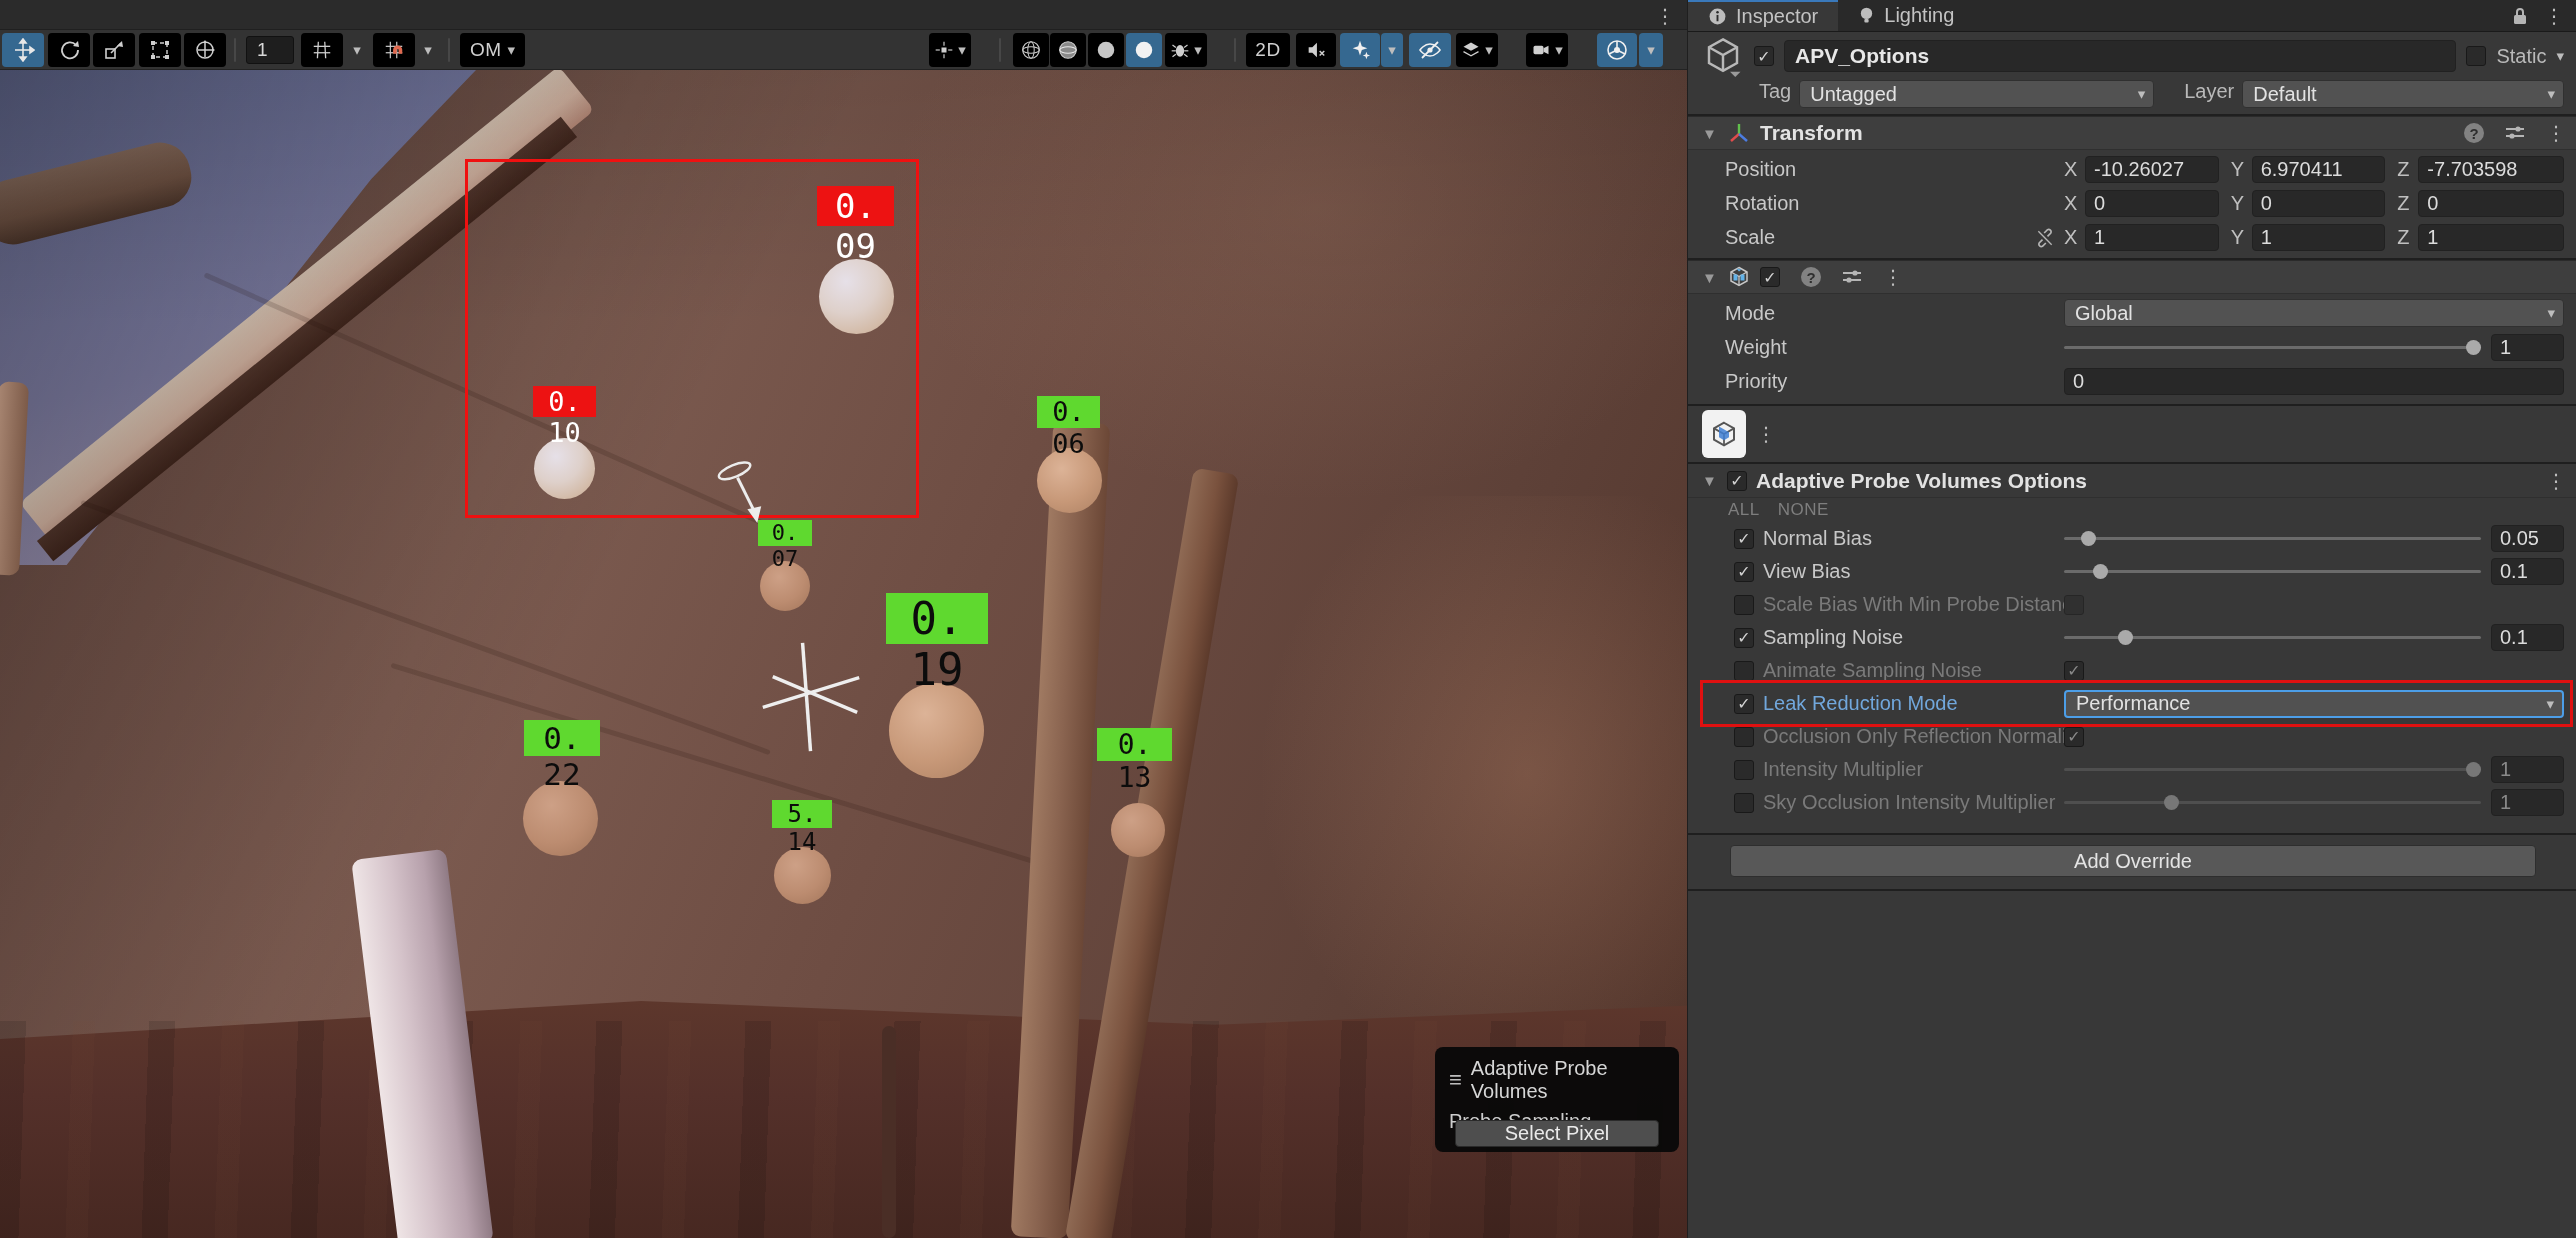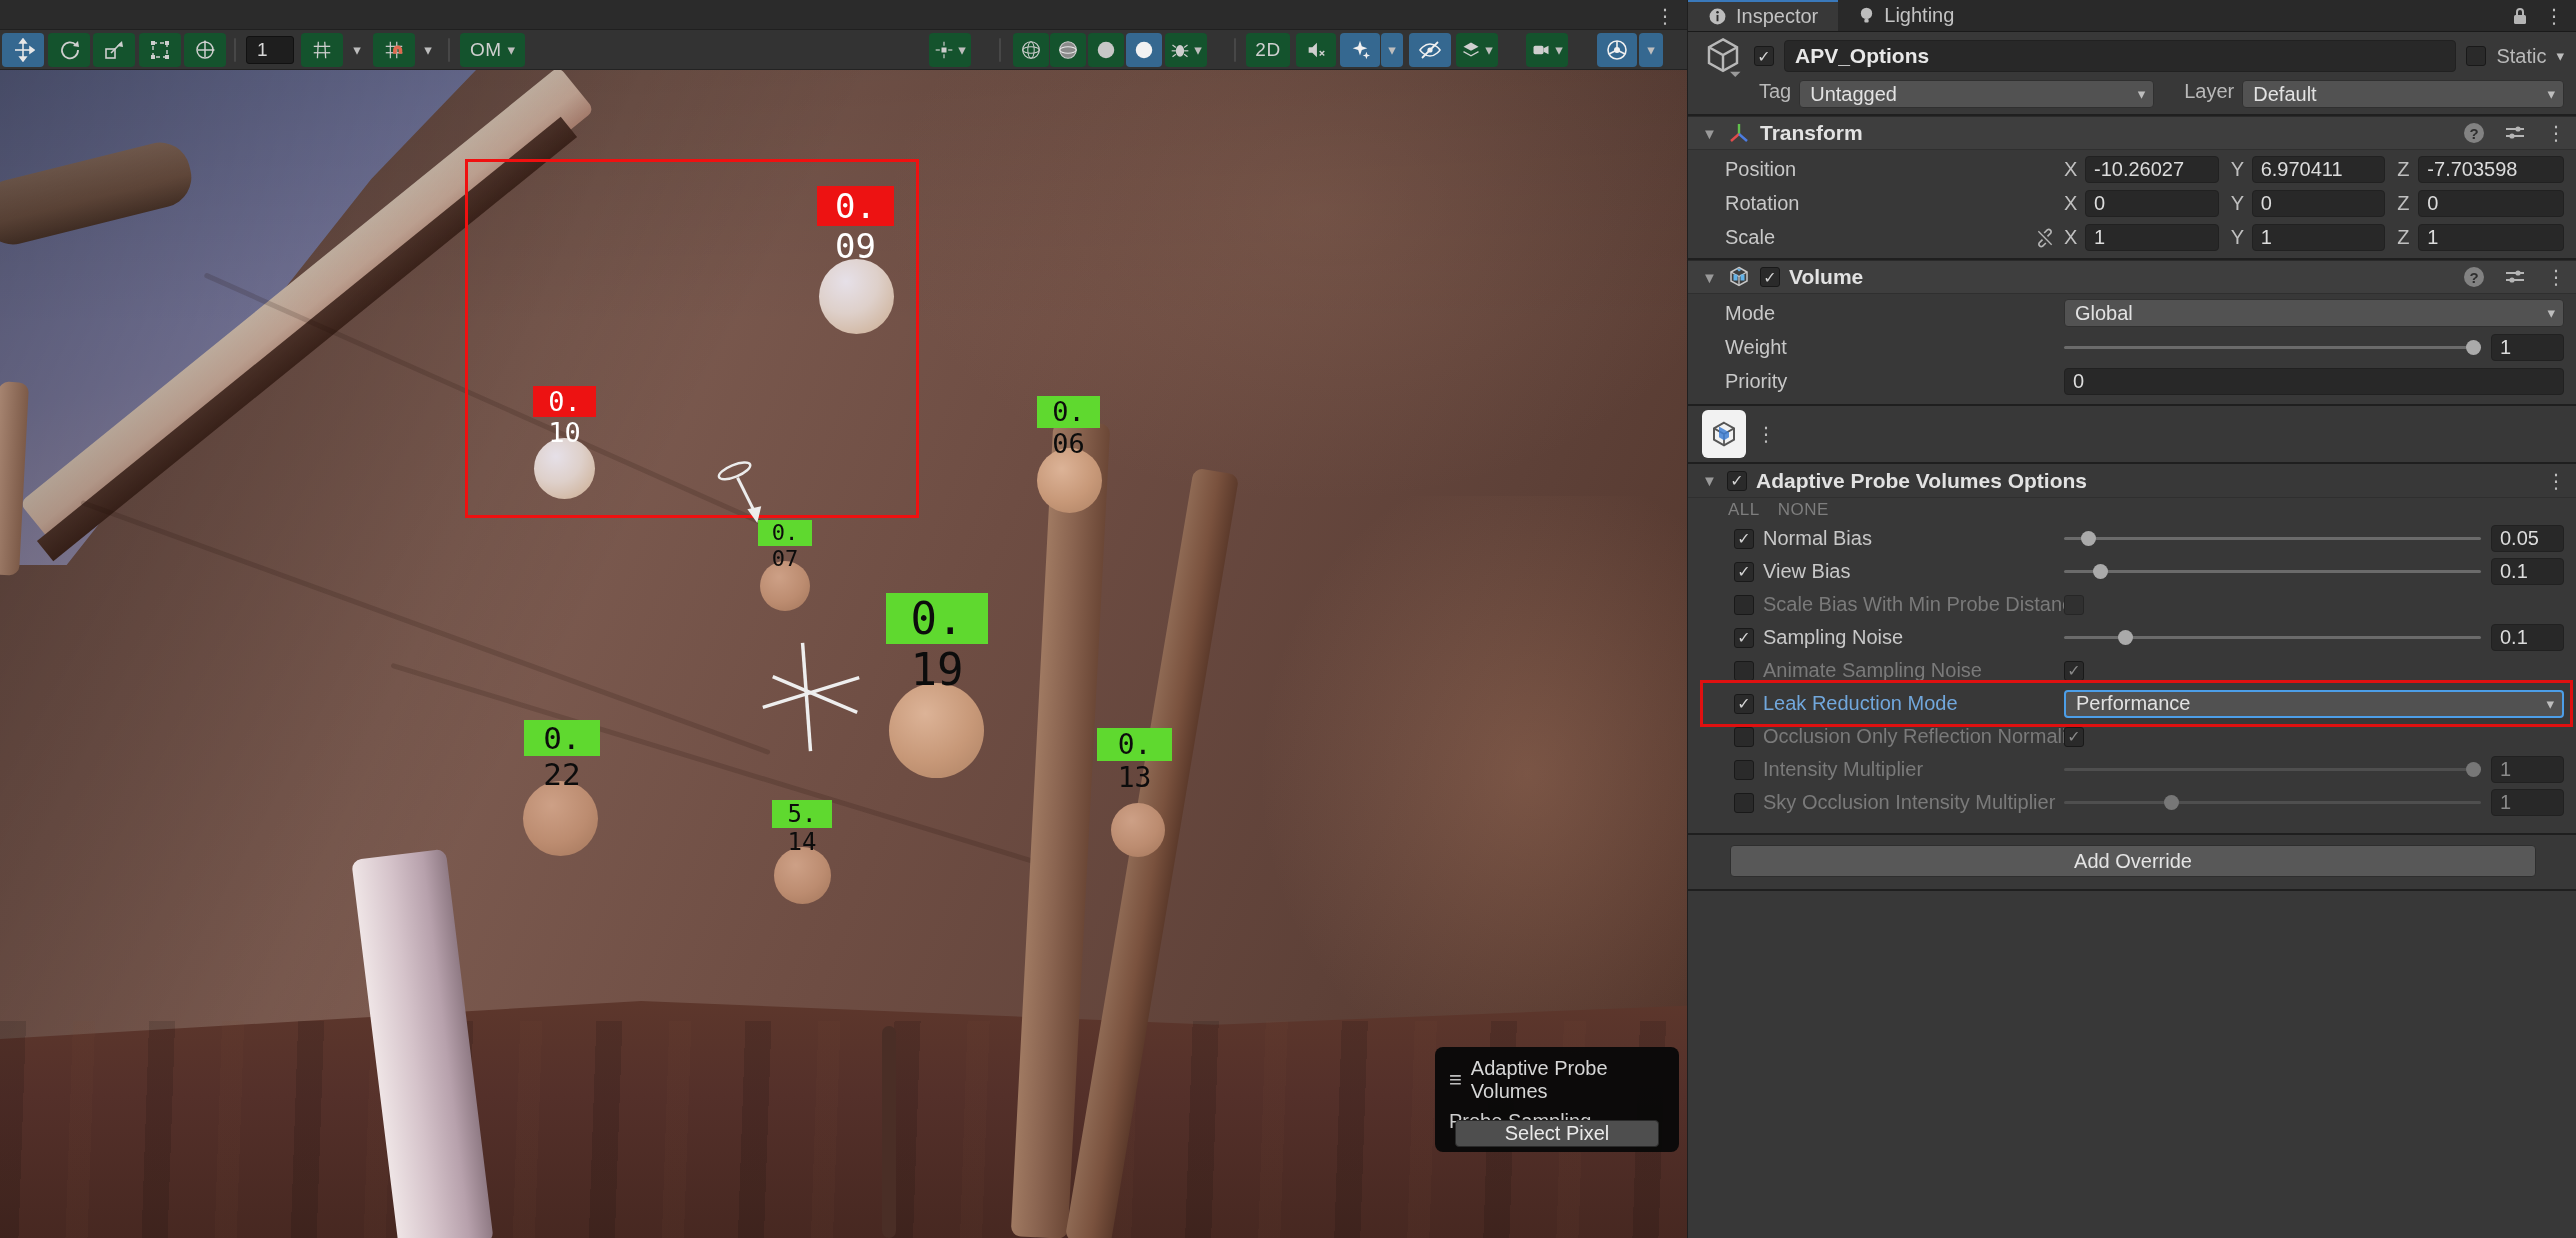--- a/index.html
+++ b/index.html
@@ -4,21 +4,21 @@
 <style>
   * { box-sizing: border-box; margin: 0; padding: 0; }
   html,body { width:2576px; height:1238px; overflow:hidden; background:#383838;
     font-family:"Liberation Sans", sans-serif; }
   #app { position:relative; width:2576px; height:1238px; }
 
   
   #scene-panel { position:absolute; left:0; top:0; width:1687px; height:1238px; background:#4a332c; overflow:hidden; }
   #scene-topstrip { position:absolute; left:0; top:0; width:1687px; height:30px; background:#2b2b2b; border-bottom:1px solid #202020; z-index:40; }
   #scene-toolbar { position:absolute; left:0; top:30px; width:1687px; height:40px; background:#333333; border-bottom:1px solid #232323; z-index:40; }
-  .tbtn { position:absolute; top:3px; height:34px; border-radius:4px; background:#14532d;
+  .tbtn { position:absolute; top:3px; height:34px; border-radius:4px; background:#000000;
     display:flex; align-items:center; justify-content:center; color:#cfcfcf; }
   .tbtn.blue { background:#356890; }
   .tbtn.noBg { background:transparent; }
   .tbtn svg { display:block; }
   .tb-sep { position:absolute; top:8px; width:2px; height:24px; background:#474747; border-radius:1px; }
   .tb-field { position:absolute; top:6px; height:28px; background:#1e1e1e; border:1px solid #111;
     border-radius:3px; color:#d8d8d8; font-size:19px; padding-left:10px; display:flex; align-items:center; }
   .caret { font-size:15px; color:#bdbdbd; }
   .tb-label { font-size:19px; color:#d0d0d0; letter-spacing:0.5px; }
 
@@ -548,21 +548,20 @@
     <div class="comp-header">
       <span class="fold">▼</span>
       <svg width="24" height="24" viewBox="0 0 24 24">
           <path d="M12 2.5l8 4.5v9l-8 4.5-8-4.5v-9z" fill="none" stroke="#c8c8c8" stroke-width="1.5"></path>
           <path d="M4 7l8 4.5 8-4.5M12 11.5v9" fill="none" stroke="#c8c8c8" stroke-width="1.3"></path>
           <rect x="6.5" y="9.5" width="4" height="6" fill="#62b2e8"></rect>
           <rect x="13.5" y="9.5" width="4" height="6" fill="#62b2e8"></rect>
           <path d="M9.5 3.5l5 1-2.5 2z" fill="#62b2e8"></path>
         </svg>
       <span class="checkbox">✓</span>
-      <span class="comp-title">Volume</span>
       <span class="help-circle">?</span>
       <svg class="hicon" width="20" height="18" viewBox="0 0 20 18">
           <line x1="1" y1="5" x2="19" y2="5" stroke="#b5b5b5" stroke-width="2"></line>
           <line x1="1" y1="12" x2="19" y2="12" stroke="#b5b5b5" stroke-width="2"></line>
           <circle cx="13" cy="5" r="2.6" fill="#b5b5b5"></circle>
           <circle cx="7" cy="12" r="2.6" fill="#b5b5b5"></circle>
         </svg>
       <span class="kebab" style="margin-left:12px;">⋮</span>
     </div>
 

